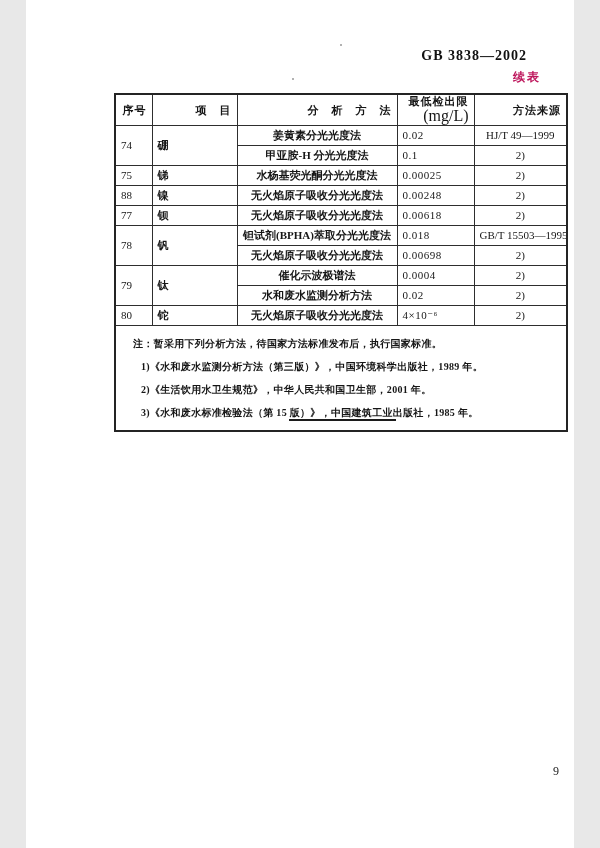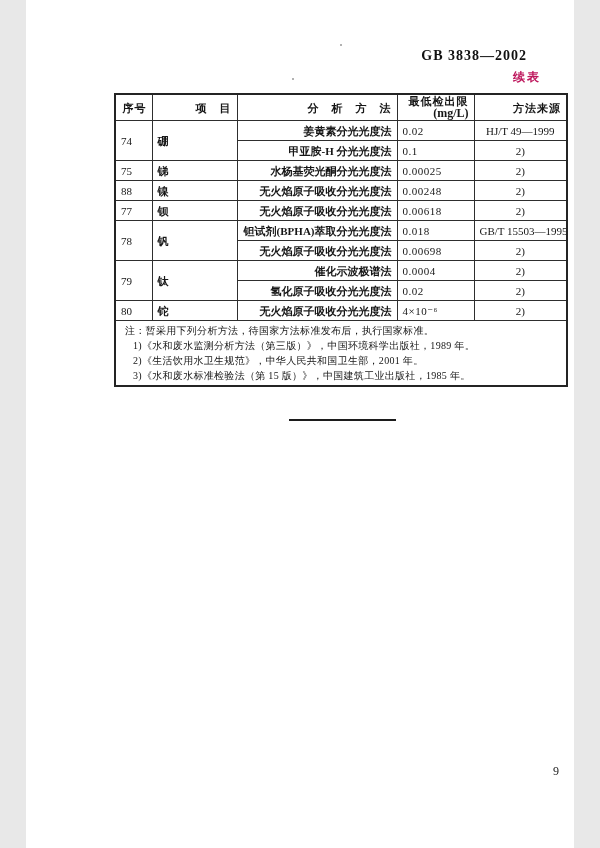--- a/index.html
+++ b/index.html
@@ -40,36 +40,36 @@
     line-height:1.1;
     white-space:nowrap;
     overflow:hidden;
   }
   table.std th{
     height:24px;
     font-weight:bold;
     text-align:right;
     letter-spacing:1px;
   }
-  th .limit-sub{font-size:12px;font-weight:bold;letter-spacing:0;}
+  th .limit-sub{font-size:16px;font-weight:normal;letter-spacing:0;}
   .c-no{}
   .c-item{text-align:left;padding-left:8px;font-weight:bold;}
-  .c-method{text-align:right;padding-left:8px;font-weight:bold;}
+  .c-method{text-align:center;padding-left:8px;font-weight:bold;}
   .c-limit{text-align:left;letter-spacing:0.5px;}
   .c-source{text-align:center;padding-left:7px;}
   td.notes-cell{
     height:auto;
     white-space:normal;
     padding:4px 10px 6px 24px;
     font-size:10px;
     line-height:13px;
     text-align:left;
     letter-spacing:0.3px;
   }
-  .note-line{margin:4px;}
+  .note-line{margin:12px;font-weight:bold;}
   .note-item{padding-left:8px;}
   .mid-rule{
     position:absolute;left:263px;top:419px;
     width:107px;height:2px;background:#1c1c1c;
   }
   .page-num{
     position:absolute;left:527px;top:764px;
     font-size:12px;color:#222;
   }
   .speck{position:absolute;background:#999;border-radius:50%;}
@@ -150,21 +150,21 @@
           <td class="c-source">2)</td>
         </tr>
         <tr>
           <td class="c-no" rowspan="2">79</td>
           <td class="c-item" rowspan="2">钛</td>
           <td class="c-method">催化示波极谱法</td>
           <td class="c-limit">0.0004</td>
           <td class="c-source">2)</td>
         </tr>
         <tr>
-          <td class="c-method">氢化原子吸收分光光度法</td>
+          <td class="c-method">水和废水监测分析方法</td>
           <td class="c-limit">0.02</td>
           <td class="c-source">2)</td>
         </tr>
         <tr>
           <td class="c-no">80</td>
           <td class="c-item">铊</td>
           <td class="c-method">无火焰原子吸收分光光度法</td>
           <td class="c-limit">4×10⁻⁶</td>
           <td class="c-source">2)</td>
         </tr>

